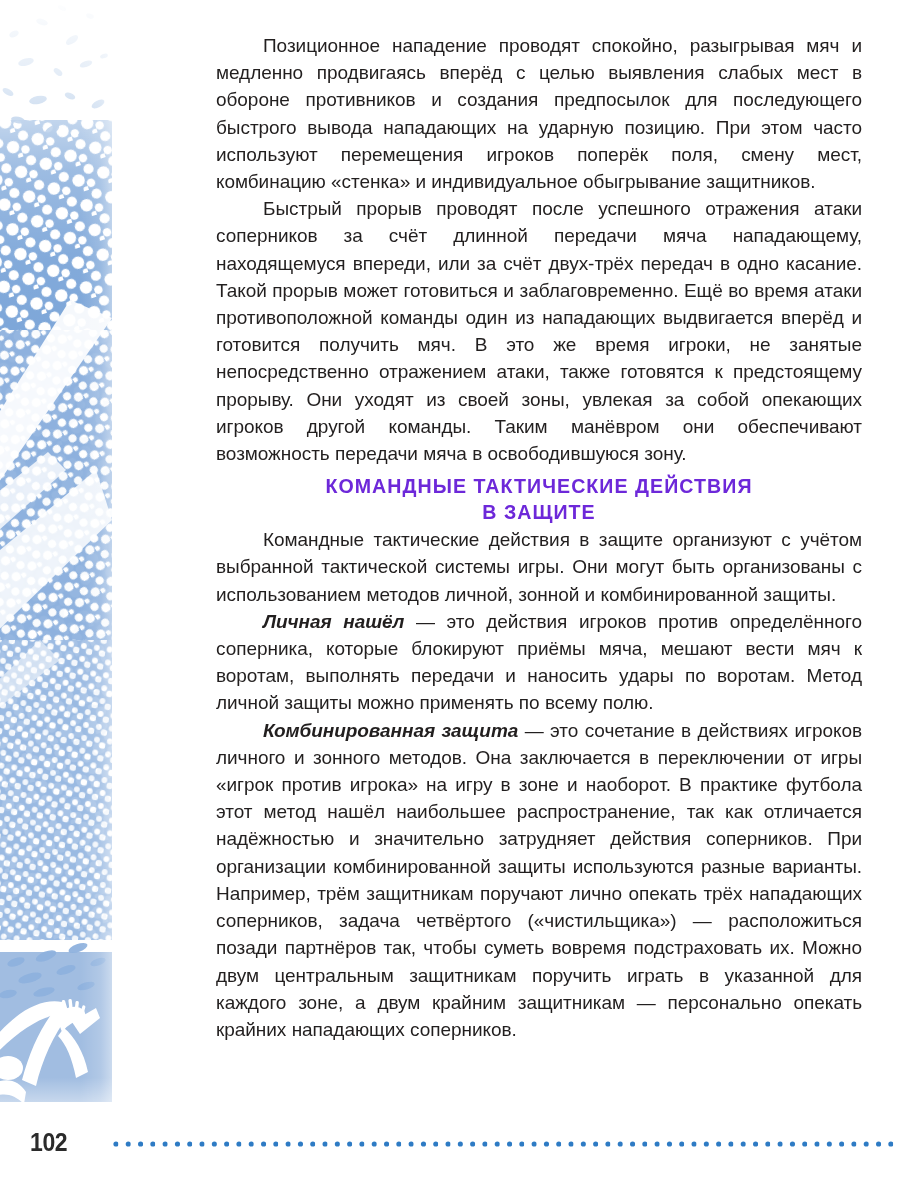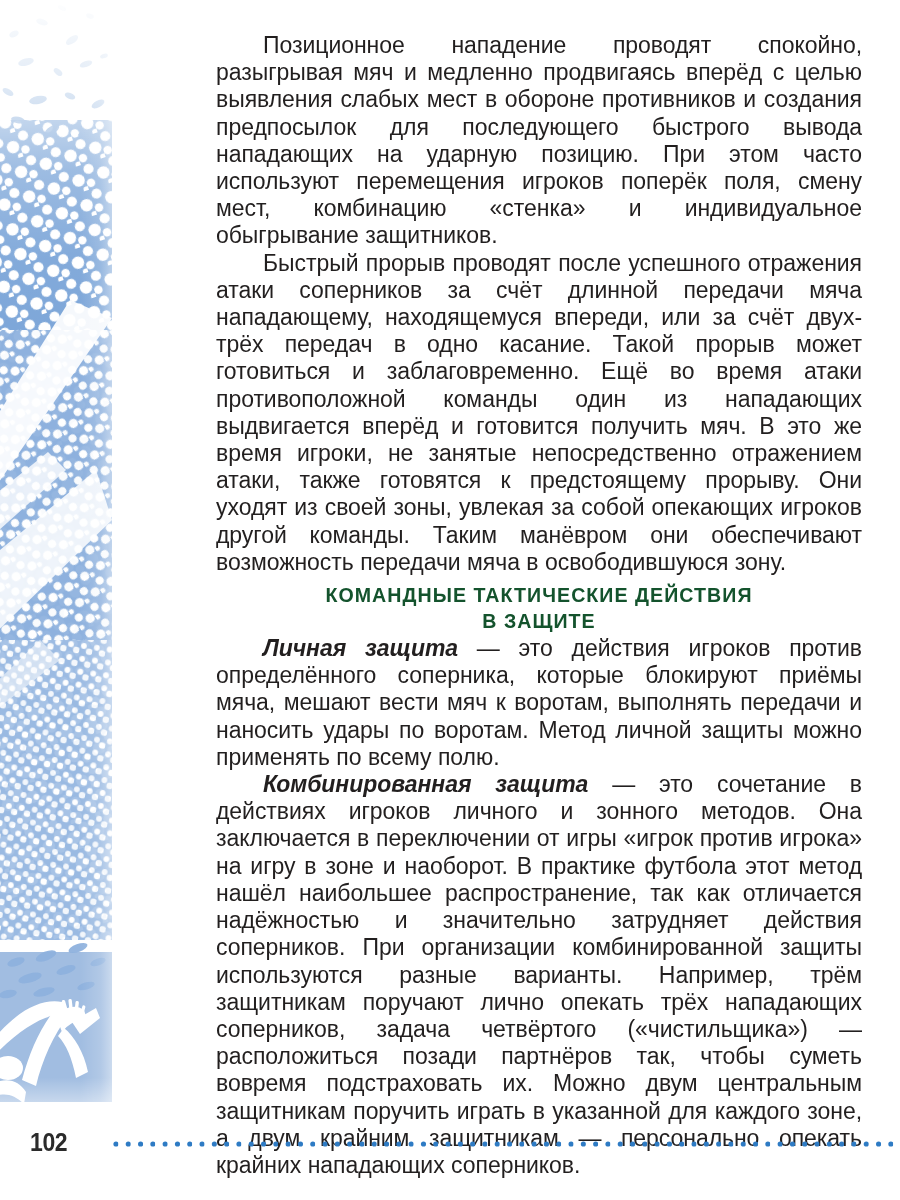--- a/index.html
+++ b/index.html
@@ -29,21 +29,21 @@
 
   
   .textcol {
     position: absolute;
     left: 216px;
     top: 32px;
     width: 646px;
   }
   p.body {
     margin: 0;
-    font-size: 23px;
+    font-size: 19px;
     line-height: 27.2px;
     color: #221f1f;
     text-align: justify;
     text-justify: inter-word;
     text-indent: 47px;
     letter-spacing: -0.05px;
     word-spacing: 0.1px;
     -webkit-hyphens: none;
     hyphens: none;
   }
@@ -51,21 +51,21 @@
   .term {
     font-weight: bold;
     font-style: italic;
   }
 
   h2.heading {
     margin: 6px 0 1px 0;
     font-size: 19.6px;
     line-height: 26px;
     font-weight: bold;
-    color: #14532d;
+    color: #6d28d9;
     text-align: center;
     letter-spacing: 1.05px;
     text-indent: 0;
   }
 
   
   .footer {
     position: absolute;
     left: 0;
     top: 1128px;
@@ -224,22 +224,23 @@
 
     <p class="body">Позиционное нападение проводят спокойно, разыгрывая мяч и медленно продвигаясь вперёд с целью выявления слабых мест в обороне противников и создания предпосылок для последующего быстрого вывода нападающих на ударную позицию. При этом часто используют перемещения игроков поперёк поля, смену мест, комбинацию «стенка» и индивидуальное обыгрывание защитников.</p>
 
     <p class="body">Быстрый прорыв проводят после успешного отражения атаки соперников за счёт длинной передачи мяча нападающему, находящемуся впереди, или за счёт двух-трёх передач в одно касание. Такой прорыв может готовиться и заблаговременно. Ещё во время атаки противоположной команды один из нападающих выдвигается вперёд и готовится получить мяч. В это же время игроки, не занятые непосредственно отражением атаки, также готовятся к предстоящему прорыву. Они уходят из своей зоны, увлекая за собой опекающих игроков другой команды. Таким манёвром они обеспечивают возможность передачи мяча в освободившуюся зону.</p>
 
     <h2 class="heading">
       <span>КОМАНДНЫЕ ТАКТИЧЕСКИЕ ДЕЙСТВИЯ</span><br>
       <span>В ЗАЩИТЕ</span>
     </h2>
 
-
-    <p class="body"><span class="term">Личная защита</span><span> — это действия игроков против определённого соперника, которые блокируют приёмы мяча, мешают вести мяч к воротам, выполнять передачи и наносить удары по воротам. Метод личной защиты можно применять по всему полю.</span></p>
+    <p class="body">Командные тактические действия в защите организуют с учётом выбранной тактической системы игры. Они могут быть организованы с использованием методов личной, зонной и комбинированной защиты.</p>
+
+    <p class="body"><span class="term">Личная нашёл</span><span> — это действия игроков против определённого соперника, которые блокируют приёмы мяча, мешают вести мяч к воротам, выполнять передачи и наносить удары по воротам. Метод личной защиты можно применять по всему полю.</span></p>
 
 
     <p class="body"><span class="term">Комбинированная защита</span><span> — это сочетание в действиях игроков личного и зонного методов. Она заключается в переключении от игры «игрок против игрока» на игру в зоне и наоборот. В практике футбола этот метод нашёл наибольшее распространение, так как отличается надёжностью и значительно затрудняет действия соперников. При организации комбинированной защиты используются разные варианты. Например, трём защитникам поручают лично опекать трёх нападающих соперников, задача четвёртого («чистильщика») — расположиться позади партнёров так, чтобы суметь вовремя подстраховать их. Можно двум центральным защитникам поручить играть в указанной для каждого зоне, а двум крайним защитникам — персонально опекать крайних нападающих соперников.</span></p>
 
   </div>
 
   <div class="footer">
     <div class="page-number">102</div>
     <div class="dotrow">
       <svg width="788" height="10" viewBox="0 0 788 10" xmlns="http://www.w3.org/2000/svg" aria-hidden="true">

